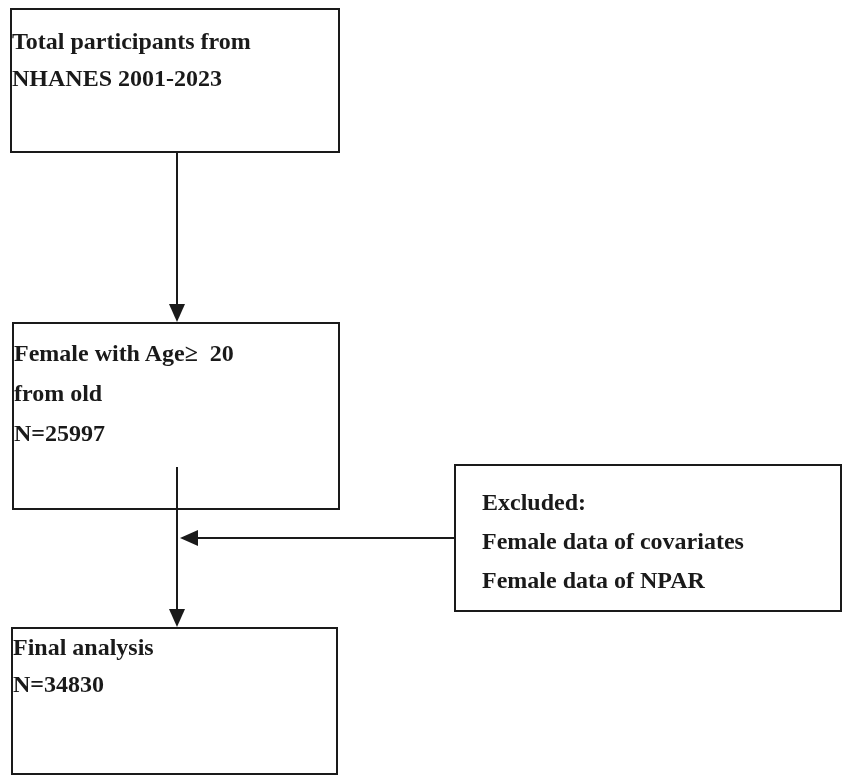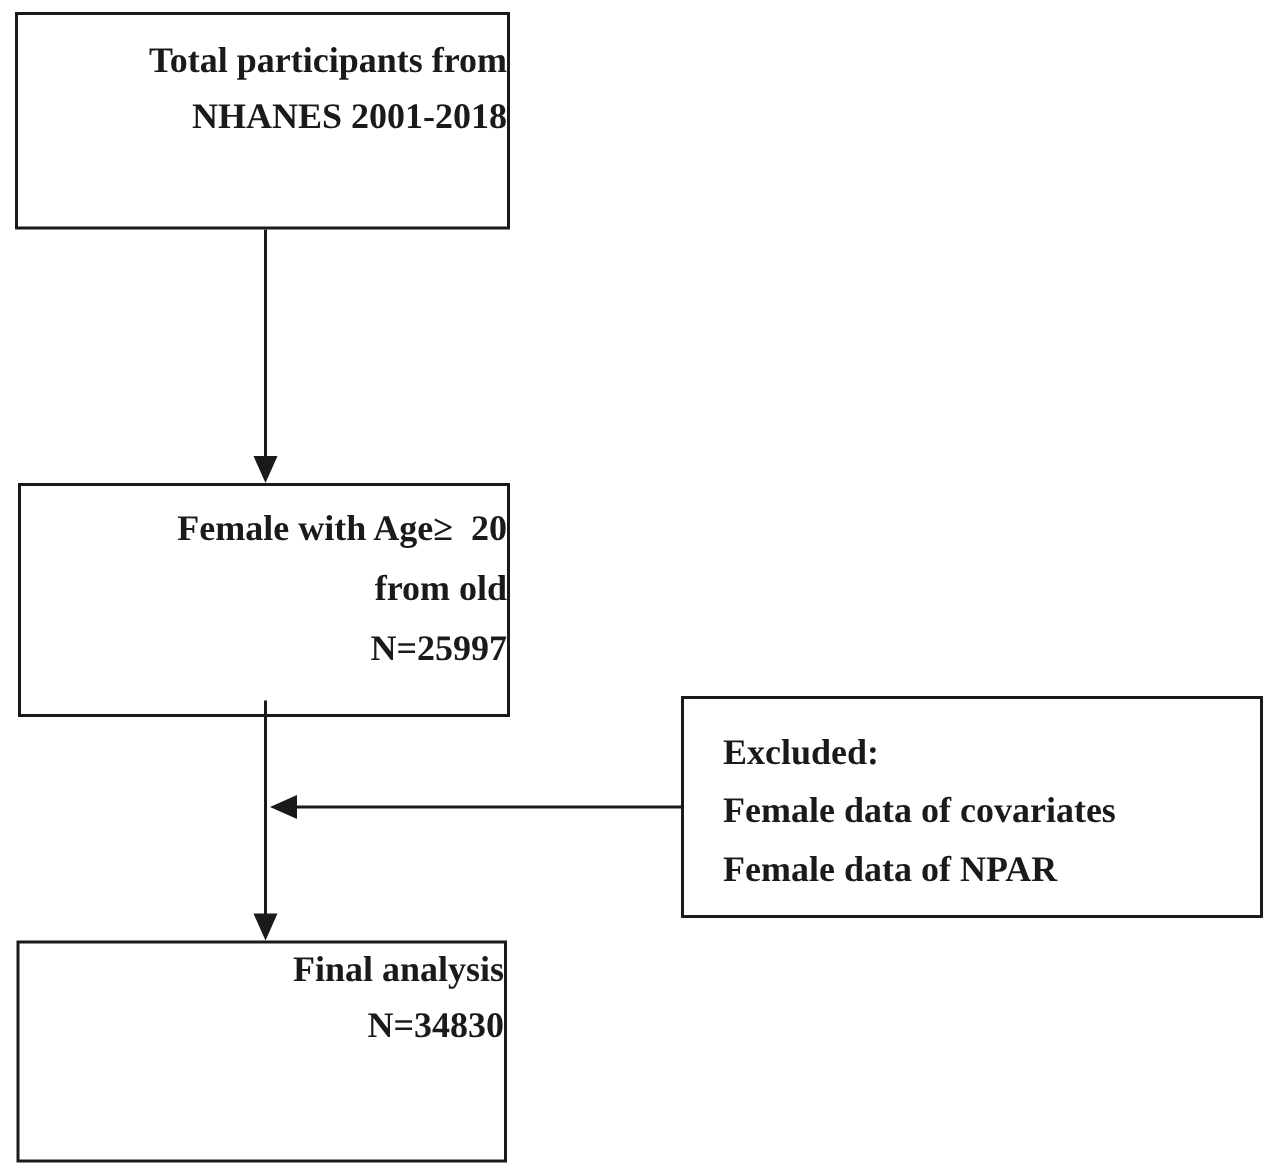--- a/index.html
+++ b/index.html
@@ -22,42 +22,42 @@
   .box{
     position:absolute;
     border:2px solid var(--line);
     background:var(--bg);
     box-sizing:border-box;
     color:var(--text);
     font-weight:bold;
     font-size:24px;
   }
   .box .line{display:block;}
-  .centered{text-align:right;}
+  .centered{text-align:left;}
   #box-total{left:10px;top:8px;width:330px;height:145px;padding-top:13px;line-height:37px;}
-  #box-female{left:12px;top:322px;width:328px;height:156px;padding-top:9px;line-height:40px;}
+  #box-female{left:12px;top:322px;width:328px;height:188px;padding-top:9px;line-height:40px;}
   #box-excluded{left:454px;top:464px;width:388px;height:148px;padding:17px 10px 0 26px;line-height:39px;font-family:Liberation Serif, serif;}
   #box-final{left:11px;top:627px;width:327px;height:148px;line-height:37px;}
   svg.arrows{
     position:absolute;
     left:0;top:0;
     width:851px;height:784px;
     pointer-events:none;
   }
   svg.arrows line{stroke:var(--line);stroke-width:2;}
   svg.arrows polygon{fill:var(--line);}
 </style>
 </head>
 <body>
 
 <div class="canvas">
 
   <div class="box centered" id="box-total">
     <span class="line">Total participants from</span>
-    <span class="line">NHANES 2001-2018</span>
+    <span class="line">NHANES 2001-2023</span>
   </div>
 
   <div class="box centered" id="box-female">
     <span class="line">Female with Age≥&nbsp; 20</span>
     <span class="line">from old</span>
     <span class="line">N=25997</span>
   </div>
 
   <div class="box" id="box-excluded">
     <span class="line">Excluded:</span>

